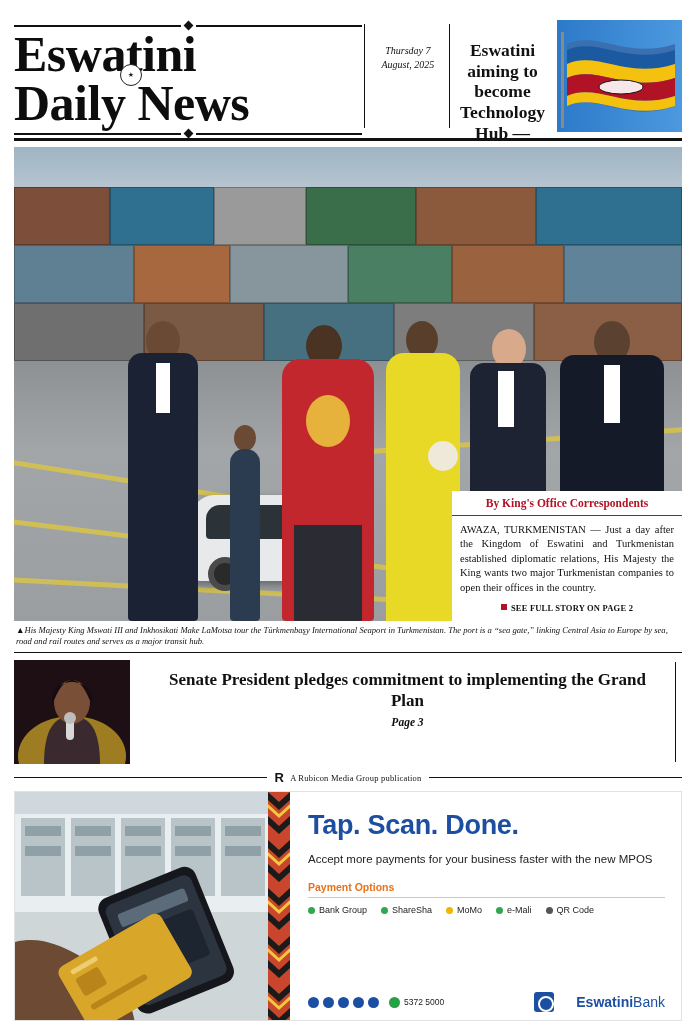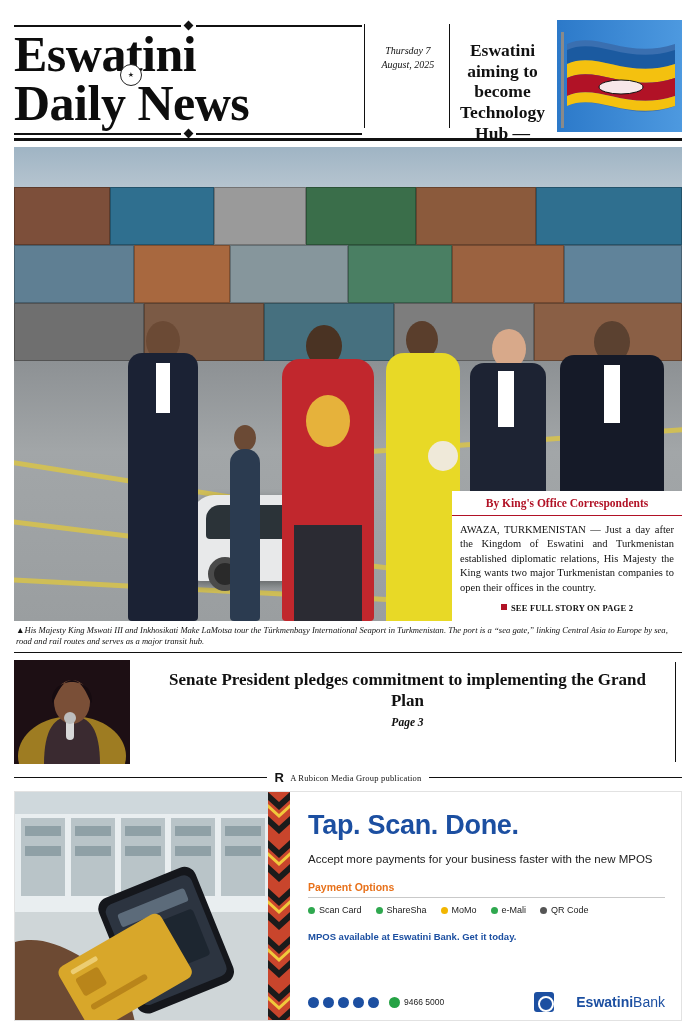--- a/index.html
+++ b/index.html
@@ -513,54 +513,53 @@
     <div class="ad-right">
       <div class="ad-head">Tap. Scan. Done.</div>
       <div class="ad-sub">Accept more payments for your business faster with the new MPOS</div>
 
       <div class="ad-opt-title">Payment Options</div>
       <div class="ad-opt-rule"></div>
 
       <div class="ad-opts">
         <span class="ad-opt">
           <span class="bullet" style="background:#2fa84f"></span>
-          <span>Scan Card</span>
+          <span>Bank Group</span>
         </span>
         <span class="ad-opt">
           <span class="bullet" style="background:#2fa84f"></span>
           <span>ShareSha</span>
         </span>
         <span class="ad-opt">
           <span class="bullet" style="background:#f2b600"></span>
           <span>MoMo</span>
         </span>
         <span class="ad-opt">
           <span class="bullet" style="background:#2fa84f"></span>
           <span>e-Mali</span>
         </span>
         <span class="ad-opt">
           <span class="bullet" style="background:#555555"></span>
           <span>QR Code</span>
         </span>
       </div>
 
-      <div class="ad-note">MPOS available at Eswatini Bank. Get it today.</div>
 
       <div class="ad-bottom">
         <div style="display:flex;align-items:center;gap:10px;">
           <span class="socials">
             <span class="soc"></span>
             <span class="soc"></span>
             <span class="soc"></span>
             <span class="soc"></span>
             <span class="soc"></span>
           </span>
           <span class="phone-pill">
             <span class="wa"></span>
-            <span>9466 5000</span>
+            <span>5372 5000</span>
           </span>
         </div>
         <div class="bank-logo">
           <span class="bank-mark"></span>
           <span class="bank-name"><span>Eswatini</span><span class="thin">Bank</span></span>
         </div>
       </div>
     </div>
   </div>
 

